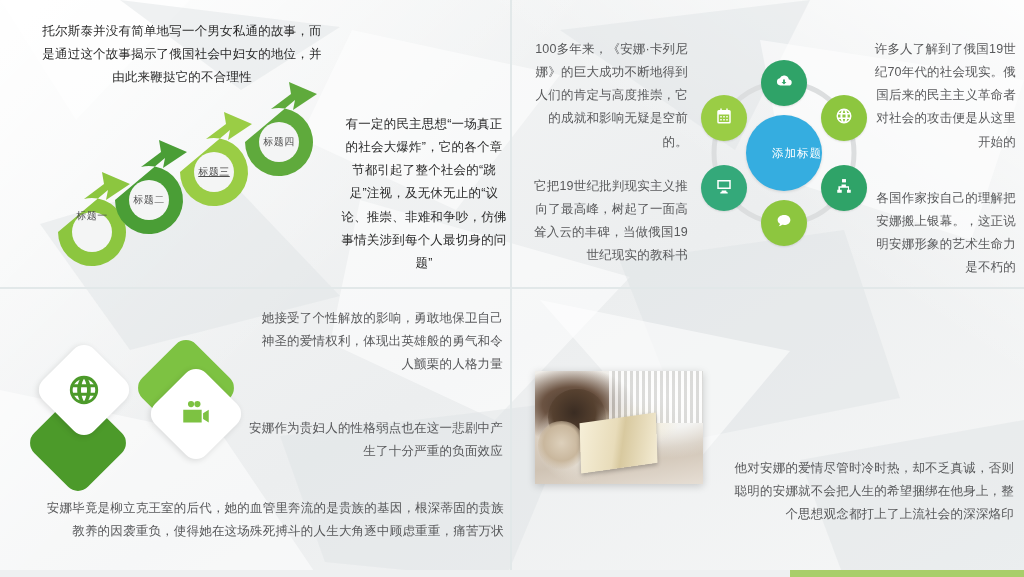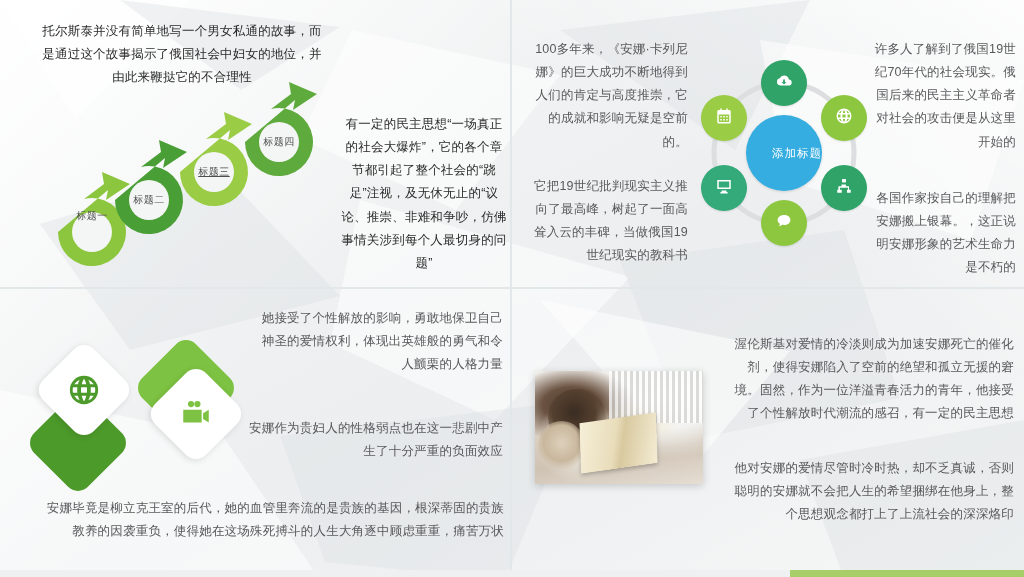--- a/index.html
+++ b/index.html
@@ -348,21 +348,20 @@
   <div class="quad" id="q-br">
 
     <div class="photo-frame">
       <div class="ph"></div>
       <div class="rad-lines"></div>
       <div class="hair"></div>
       <div class="hair2"></div>
       <div class="book"></div>
     </div>
 
-    <div class="txt left grey" style="left:212px;top:44px;width:290px;">渥伦斯基对爱情的冷淡则成为加速安娜死亡的催化剂，使得安娜陷入了空前的绝望和孤立无援的窘境。固然，作为一位洋溢青春活力的青年，他接受了个性解放时代潮流的感召，有一定的民主思想</div>
 
     <div class="txt left grey" style="left:212px;top:168px;width:290px;">他对安娜的爱情尽管时冷时热，却不乏真诚，否则聪明的安娜就不会把人生的希望捆绑在他身上，整个思想观念都打上了上流社会的深深烙印</div>
   </div>
 
   <div class="bottom-strip"></div>
   <div class="bottom-accent"></div>
 
 </div>
 
 </body></html>

